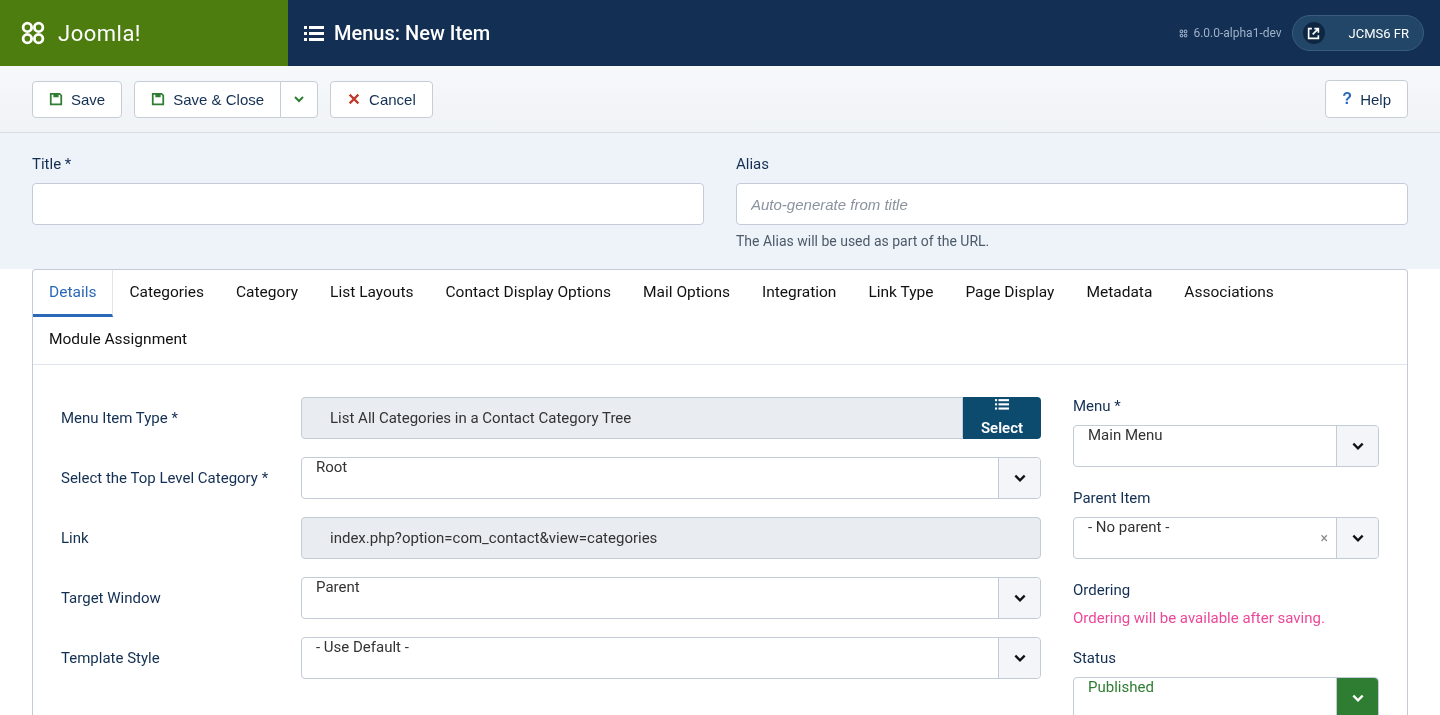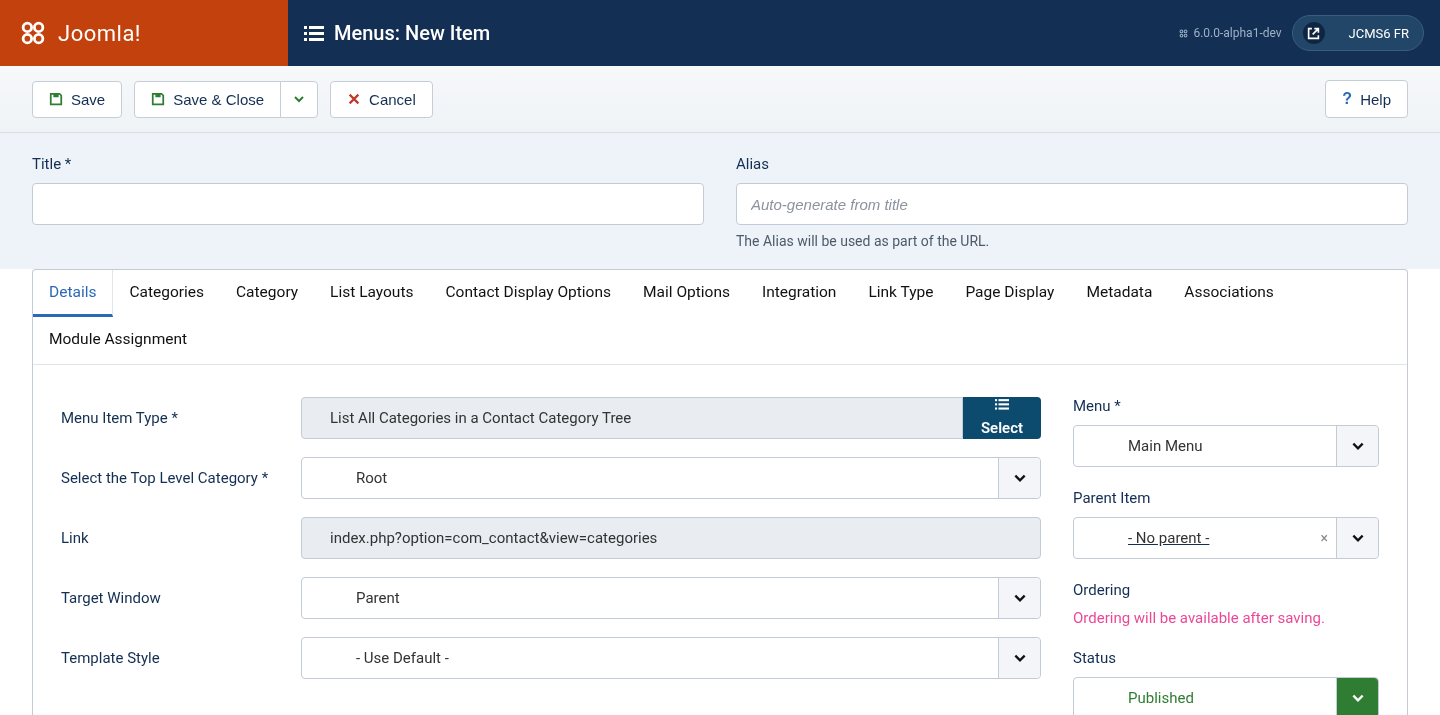--- a/index.html
+++ b/index.html
@@ -1,19 +1,19 @@
 <!DOCTYPE html>
 <html><head>
 <meta charset="utf-8">
 <style>
 * { box-sizing: border-box; margin: 0; padding: 0; }
 body { font-family: -apple-system, BlinkMacSystemFont, "Segoe UI", Roboto, sans-serif; font-size: 14px; color: #132f53; background: #fff; }
 
 
-.topbar { display: flex; align-items: center; height: 66px; background: #c2410c; }
+.topbar { display: flex; align-items: center; height: 66px; background: #4d7c0f; }
 .brand { display: flex; align-items: center; width: 288px; padding: 0 18px; gap: 10px; color: #fff; }
 .brand-logo { width: 30px; height: 30px; }
 .brand-text { font-size: 22px; font-weight: 400; letter-spacing: 0.5px; }
 .header-title { flex: 1; display: flex; align-items: center; gap: 10px; padding: 0 16px; color: #fff; background: #132f53; height: 100%; }
 .header-title-icon { width: 20px; height: 20px; }
 .header-title-text { font-size: 20px; font-weight: 500; }
 .version-text { font-size: 12px; color: #9db1c9; display: flex; align-items: center; gap: 4px; }
 .site-btn { display: flex; align-items: center; gap: 24px; background: #224667; border: 1px solid #3a5d7e; border-radius: 18px; padding: 6px 14px 6px 10px; color: #fff; font-size: 13px; }
 .site-btn .icon-circle { width: 22px; height: 22px; background: #0e2642; border-radius: 50%; display: flex; align-items: center; justify-content: center; }
 
@@ -44,31 +44,31 @@
 .tab.active { color: #2a69b8; font-weight: 400; border-bottom-color: #2a69b8; border-right: 1px solid #e0e5eb; }
 
 
 .details { display: flex; gap: 32px; padding: 32px 28px 0 28px; }
 .details-left { flex: 1; }
 .details-right { width: 306px; }
 .frow { display: flex; align-items: center; margin-bottom: 18px; }
 .flabel { width: 240px; font-size: 15px; color: #132f53; }
 .fcontrol { flex: 1; position: relative; }
 .ro-input { width: 100%; height: 42px; padding: 0 28px; border: 1px solid #c2cbd6; border-radius: 4px; font-size: 15px; background: #e9edf1; color: #333; display: flex; align-items: center; }
-.select-ish { width: 100%; height: 42px; border: 1px solid #c2cbd6; border-radius: 4px; display: flex; align-items: center; background: #fff; position: relative; padding-left: 40px; }
+.select-ish { width: 100%; height: 42px; border: 1px solid #c2cbd6; border-radius: 4px; display: flex; align-items: flex-start; background: #fff; position: relative; }
 .select-ish .val { flex: 1; padding: 0 14px; font-size: 15px; color: #333; }
 .select-ish .sel-caret { width: 42px; height: 100%; border-left: 1px solid #c2cbd6; background: #f3f5f8; display: flex; align-items: center; justify-content: center; border-radius: 0 4px 4px 0; }
 .input-group { display: flex; }
 .input-group .ro-input { border-radius: 4px 0 0 4px; }
 .select-btn { display: flex; align-items: center; gap: 8px; padding: 0 18px; background: #0c4a6e; color: #fff; border-radius: 0 4px 4px 0; font-size: 15px; font-weight: 600; cursor: pointer; flex-direction: column; }
 
 .sidelabel { font-size: 15px; color: #132f53; margin-bottom: 10px; }
 .side-select { margin-bottom: 22px; }
 .side-text { font-size: 15px; color: #ec4899; margin-bottom: 22px; }
-.combo { position: relative; text-decoration: underline; }
+.combo { position: relative; }
 .combo .clear-x { position: absolute; right: 50px; top: 50%; transform: translateY(-50%); color: #888; font-size: 14px; }
 .status-select .select-ish { background: #fff; }
 .status-select .val { color: #2f7d32; font-weight: 400; }
 .status-select .sel-caret { background: #2f7d32; }
 .status-select .sel-caret svg path { stroke: #fff; }
 
 svg { display: block; }
 </style>
 </head>
 <body>

